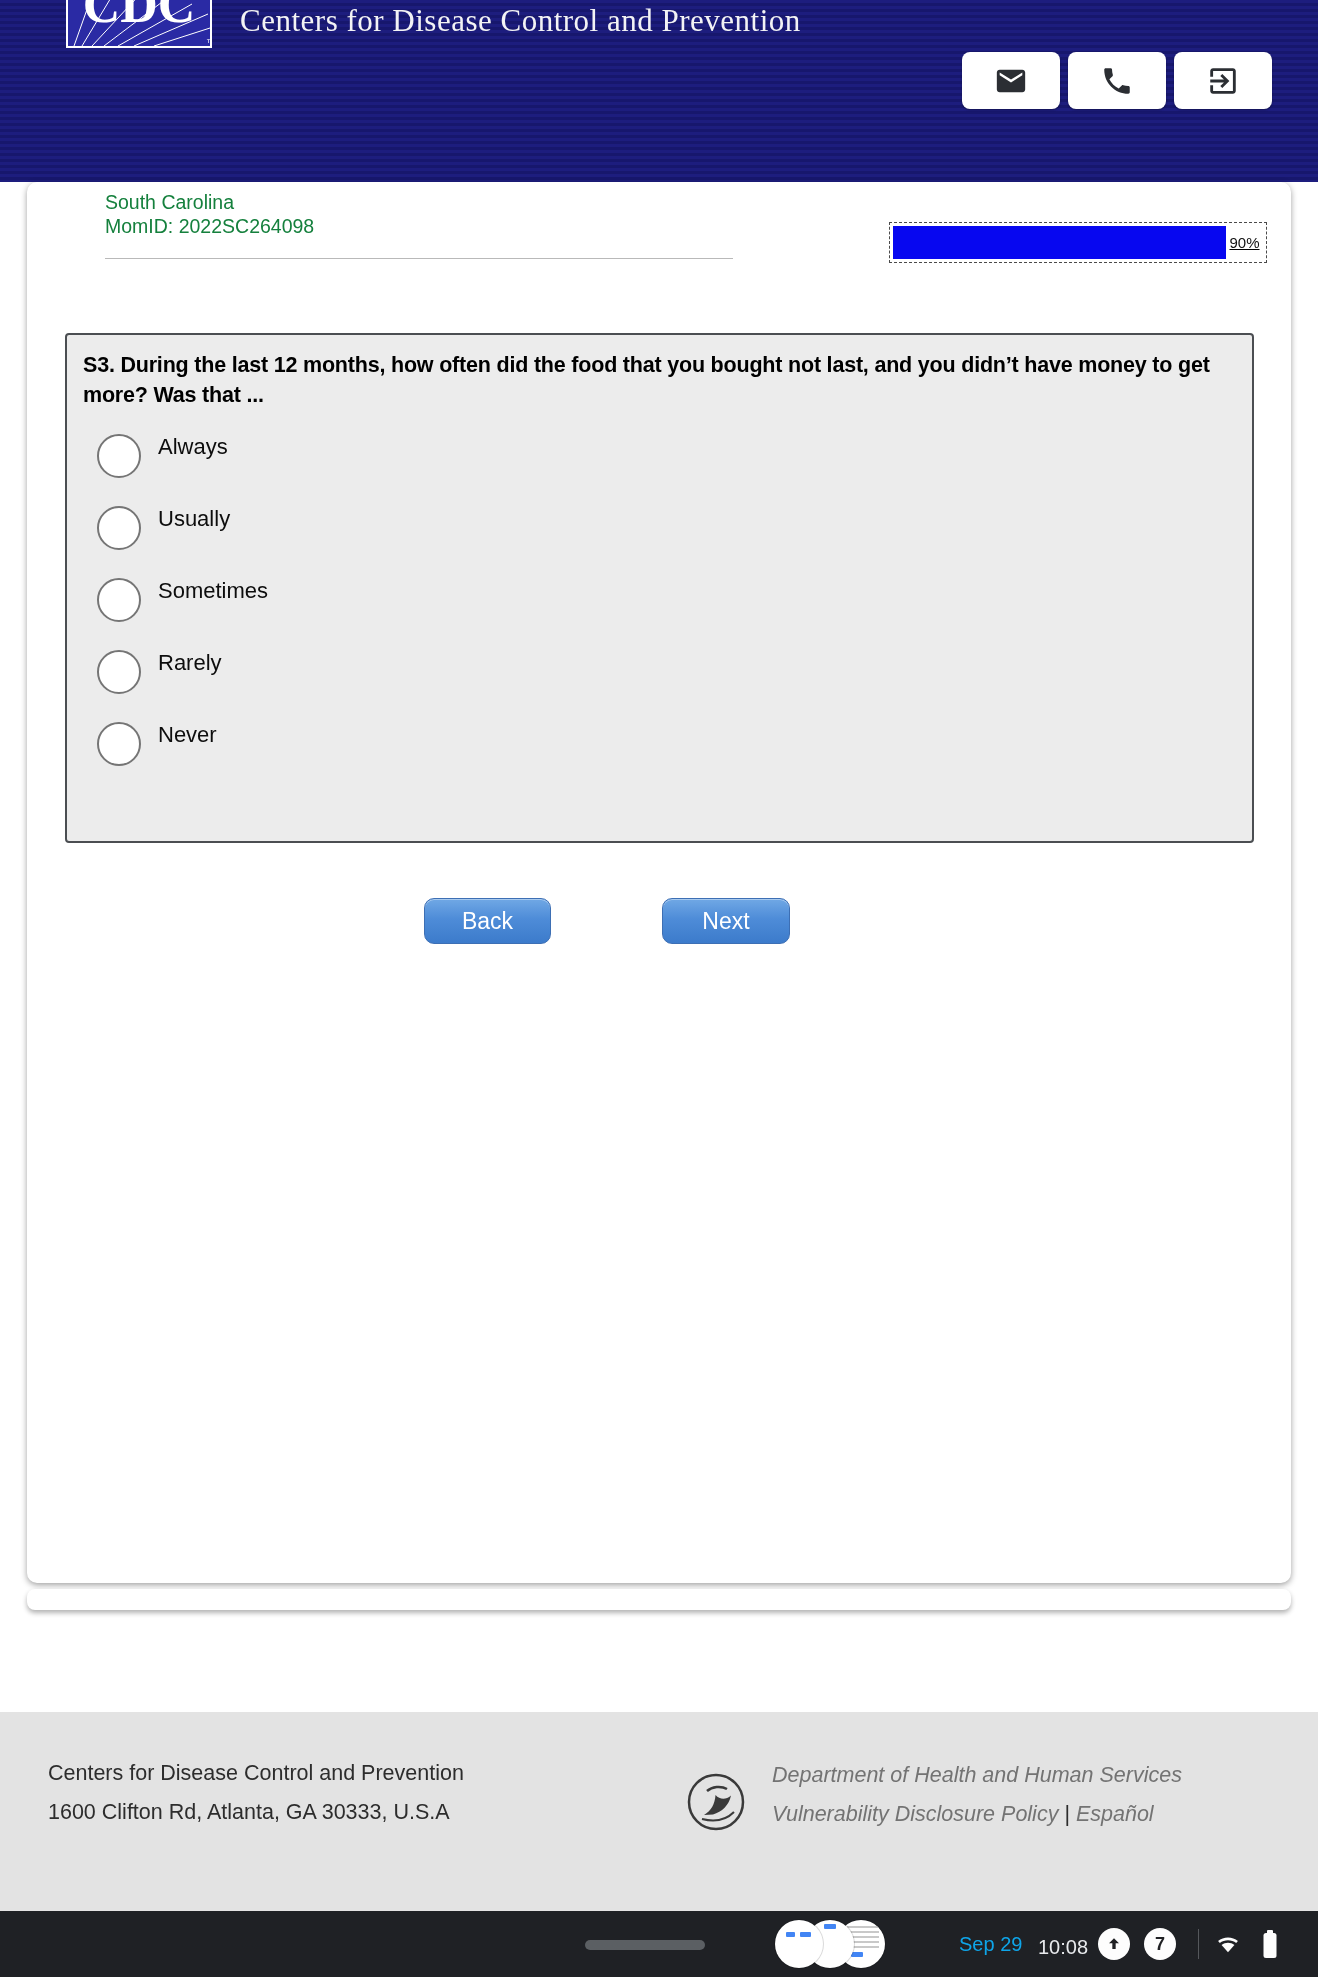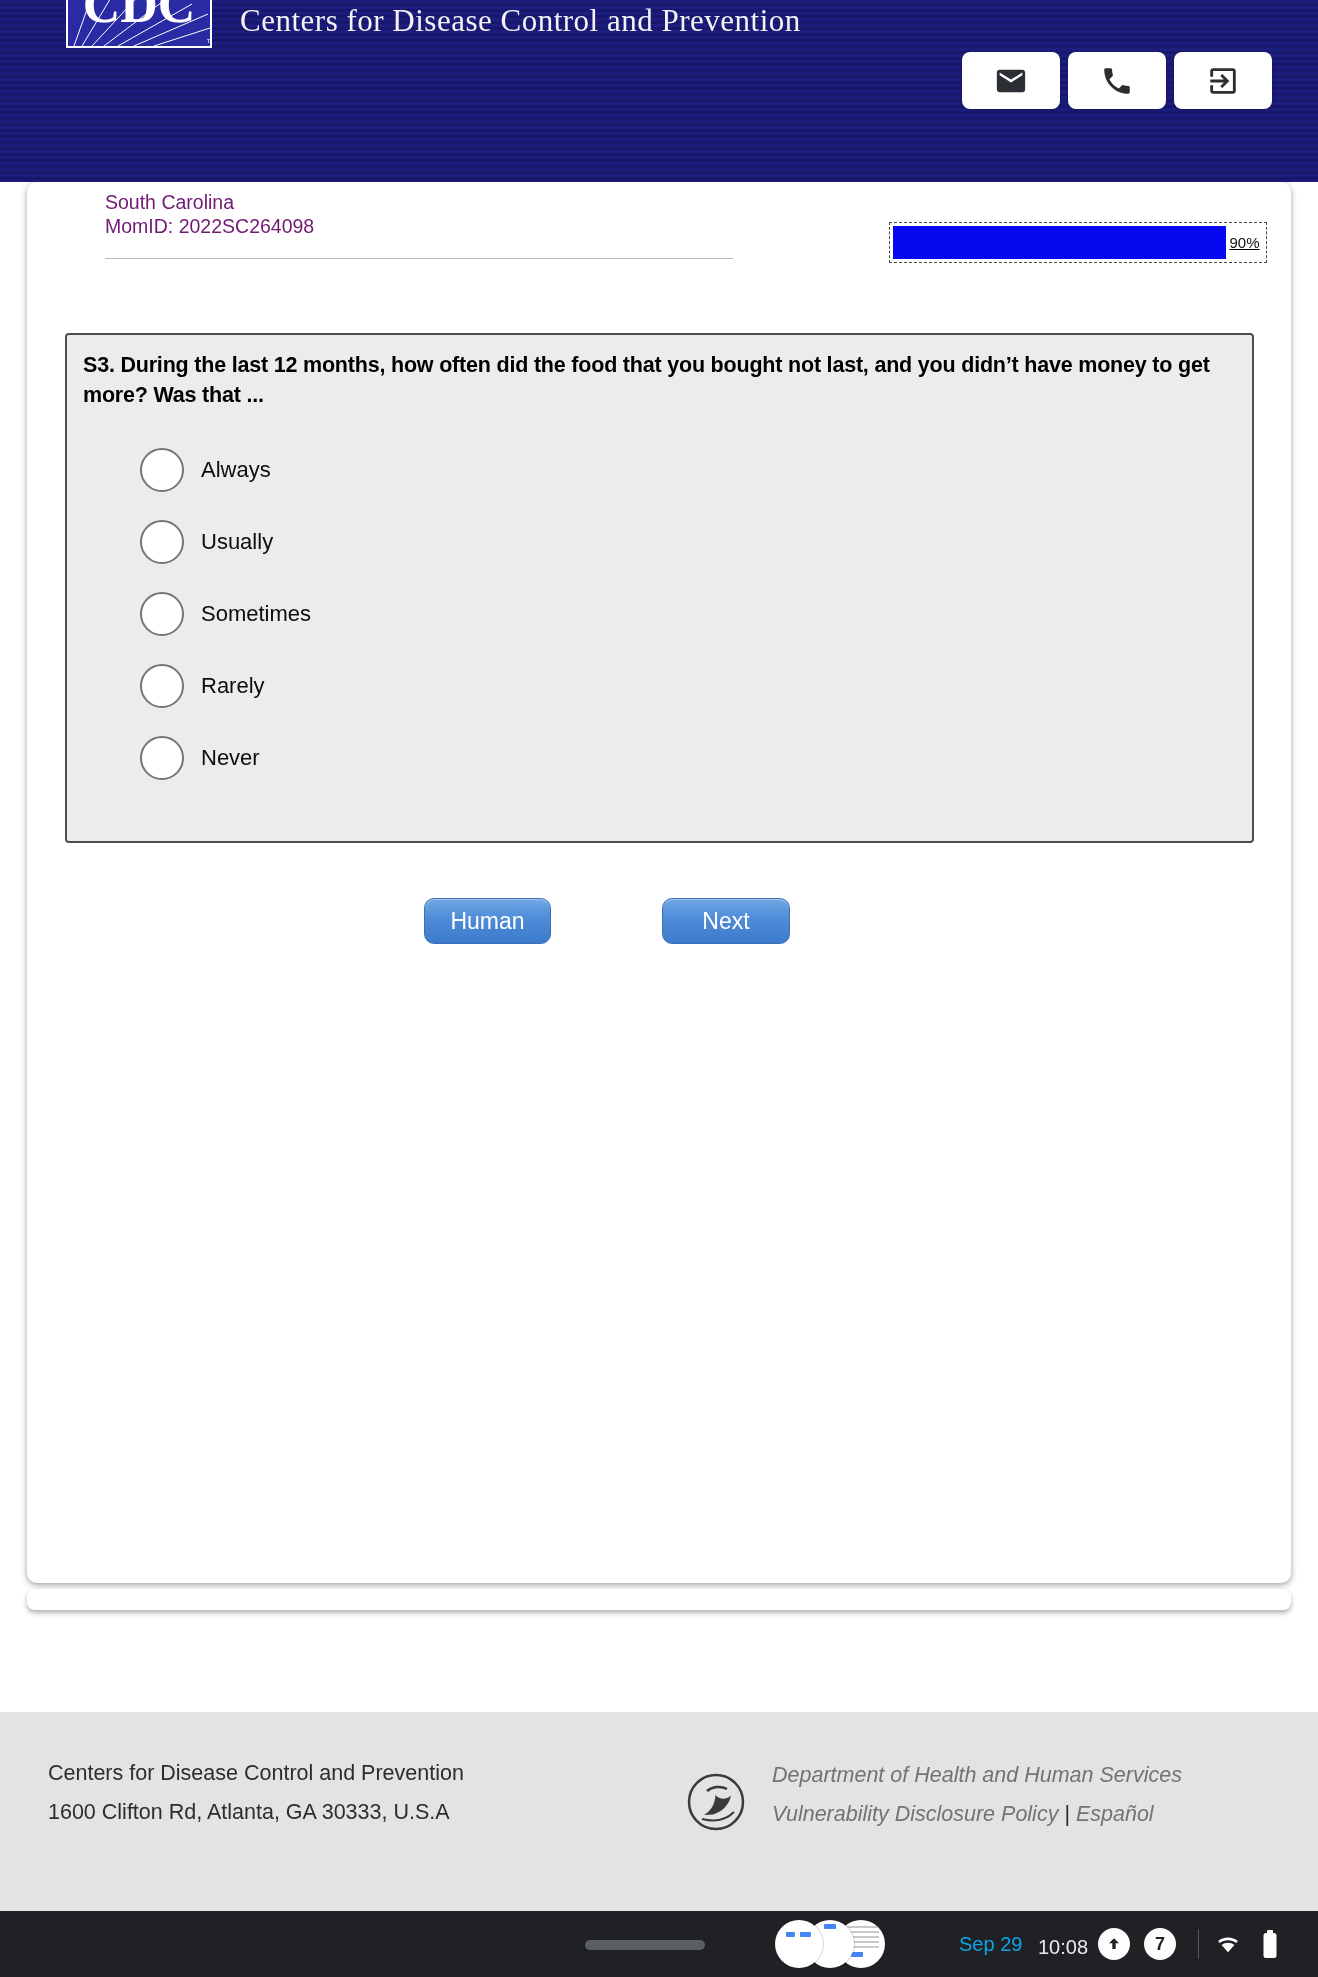--- a/index.html
+++ b/index.html
@@ -29,40 +29,40 @@
 
   
   .card {
     position:absolute; left:27px; top:182px; width:1264px; height:1401px;
     background:#fff; border-radius:10px; box-shadow:0 2px 6px rgba(0,0,0,.38);
   }
   .card-strip {
     position:absolute; left:27px; top:1589px; width:1264px; height:21px;
     background:#fff; border-radius:8px; box-shadow:0 3px 5px rgba(0,0,0,.30);
   }
-  .id-block { position:absolute; left:78px; top:8px; font-size:19.5px; line-height:24px; color:#701a75; }
+  .id-block { position:absolute; left:78px; top:8px; font-size:19.5px; line-height:24px; color:#15803d; }
   .id-rule { position:absolute; left:78px; top:76px; width:628px; height:1px; background:#b9b9b9; }
 
   .progress-wrap {
     position:absolute; left:862px; top:40px; width:378px; height:41px;
     border:1px dashed #4a4a4a; background:#fff; display:flex; align-items:stretch; padding:3px;text-decoration:underline;
   }
   .progress-fill { background:#0707f0; }
   .progress-label { flex:1; display:flex; align-items:center; justify-content:center; font-size:15px; color:#111; }
 
   .question-box {
     position:absolute; left:38px; top:151px; width:1189px; height:510px;
     background:#ececec; border:2px solid #4b4e52; border-radius:4px;
   }
   .question-text {
     margin:15px 20px 0 16px; font-size:21.5px; font-weight:bold; color:#000;
     line-height:30px; letter-spacing:-0.2px;
   }
   .options { margin-top:24px; }
-  .option-row { height:72px; display:flex; align-items:center; padding-left:54px; cursor:pointer;margin-left:19px; }
+  .option-row { height:72px; display:flex; align-items:flex-start; padding-left:30px; cursor:pointer; }
   .radio {
     width:44px; height:44px; border-radius:50%; background:#fff;
     border:2px solid #757575; flex:0 0 auto;
   }
   .option-label { margin-left:17px; font-size:22px; color:#0d0d0d; }
 
   .nav-btn {
     position:absolute; top:716px; height:46px; border-radius:10px; cursor:pointer;
     border:1px solid #3d6fb4; color:#fff; font-size:23px; font-family:"Liberation Sans", sans-serif;
     background:linear-gradient(180deg,#70a8e5 0%,#4e8cd8 45%,#3c7bcb 100%);
@@ -173,21 +173,21 @@
           <span class="radio"></span>
           <span class="option-label">Rarely</span>
         </div>
         <div class="option-row">
           <span class="radio"></span>
           <span class="option-label">Never</span>
         </div>
       </div>
     </div>
 
-    <button class="nav-btn btn-back">Human</button>
+    <button class="nav-btn btn-back">Back</button>
     <button class="nav-btn btn-next">Next</button>
   </div>
   <div class="card-strip"></div>
 
   <div class="footer">
     <div class="footer-left">
       <div>Centers for Disease Control and Prevention</div>
       <div>1600 Clifton Rd, Atlanta, GA 30333, U.S.A</div>
     </div>
     <svg class="hhs-logo" viewBox="0 0 64 64">

